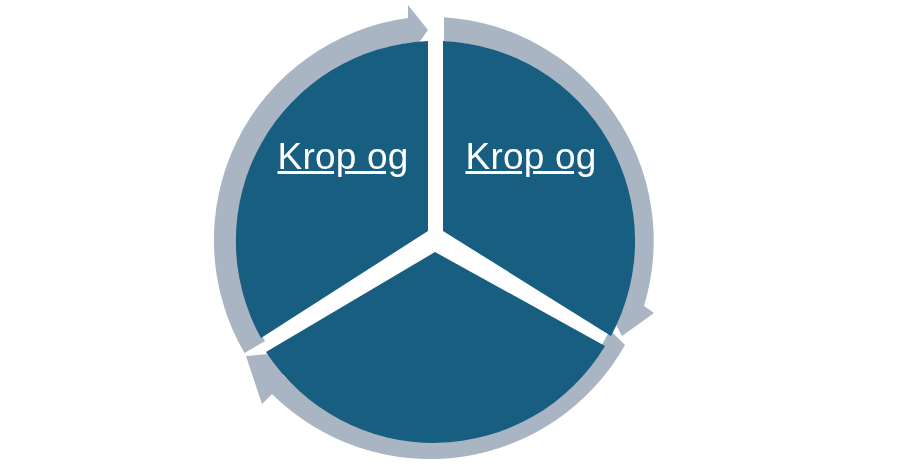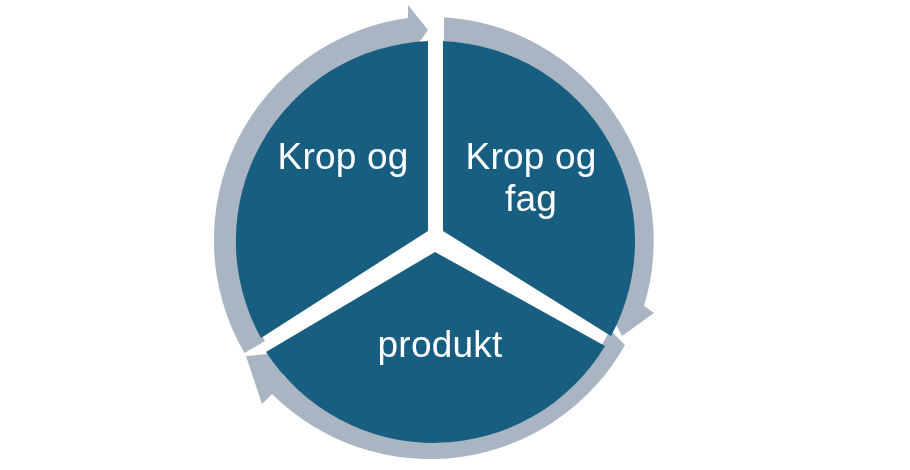--- a/index.html
+++ b/index.html
@@ -2,21 +2,21 @@
 <html><head>
 <meta charset="utf-8">
 <style>
   html, body { margin:0; padding:0; background:#ffffff; }
   body { width:910px; height:470px; position:relative; overflow:hidden;
          font-family:"Liberation Sans", "DejaVu Sans", sans-serif; }
   #cycle { position:absolute; left:0; top:0; }
   .label { position:absolute; color:#ffffff; text-align:center;
            font-size:37px; line-height:42px; letter-spacing:0.2px;
            font-family:"Liberation Sans", "DejaVu Sans", sans-serif; }
-  .label span { display:block; white-space:nowrap; }
+  .label span { display:block; white-space:nowrap;text-decoration:underline; }
 </style>
 </head>
 <body>
 
 <svg id="cycle" width="910" height="470" viewBox="0 0 910 470">
 
   <g>
 
     <path fill="#A9B5C2" d="M 244.5 353 A 224 224 0 0 1 408 18 L 408 5 L 428 30 L 408 58 L 408 43 A 200 200 0 0 0 265 341 Z"></path>
 
@@ -31,18 +31,16 @@
     <path fill="#175E80" d="M 435 252 L 605 346 A 200 200 0 0 1 266 352 Z"></path>
   </g>
 </svg>
 
 <div class="label" style="left:250px; top:136px; width:186px;">
   <span>Krop og</span>
 </div>
 
 <div class="label" style="left:448px; top:136px; width:166px;">
   <span>Krop og</span>
-  <span>fag</span>
 </div>
 
 <div class="label" style="left:320px; top:324px; width:240px;">
-  <span>produkt</span>
 </div>
 
 </body></html>

